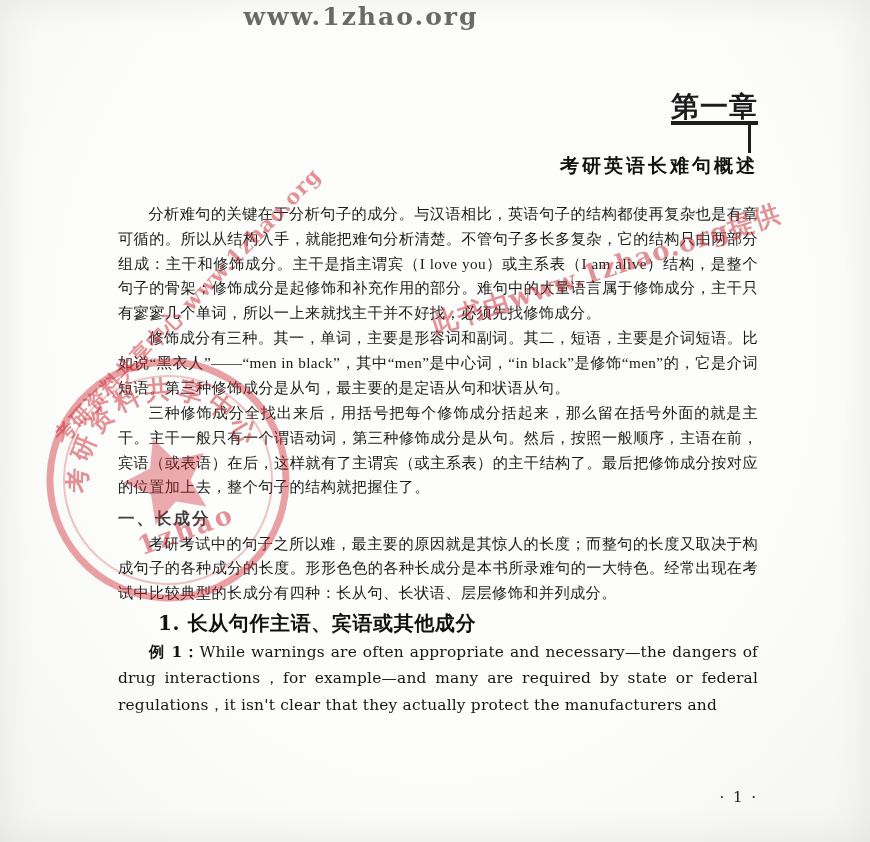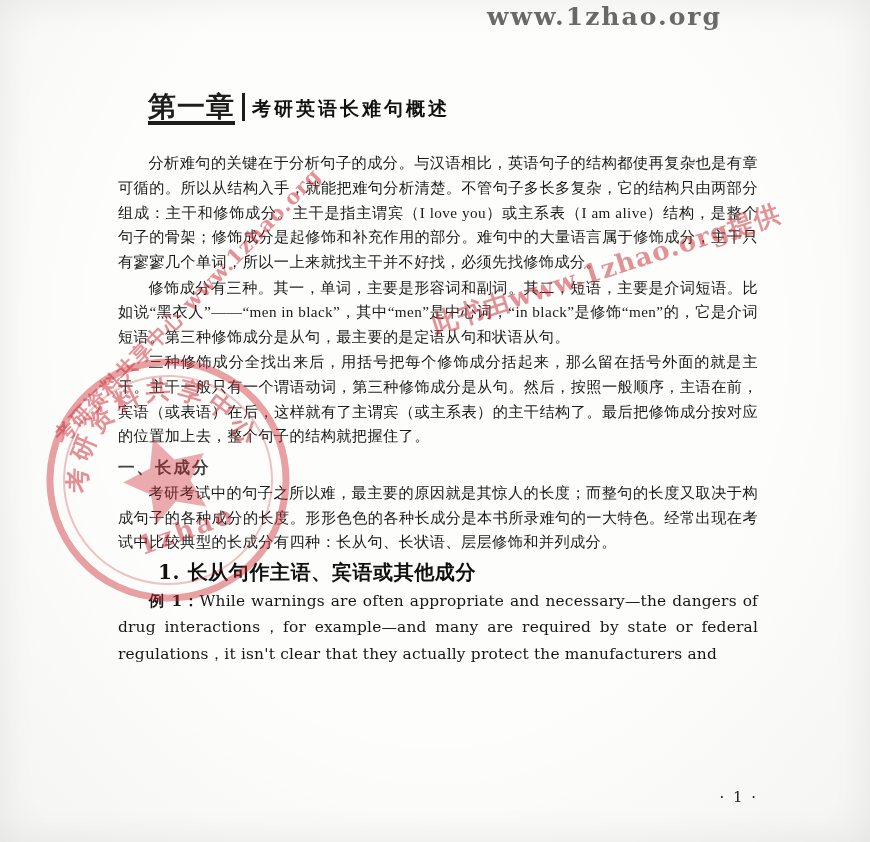--- a/index.html
+++ b/index.html
@@ -27,38 +27,39 @@
     width: 870px; height: 842px;
     background:
       radial-gradient(ellipse at 50% 40%, rgba(255,255,255,0.0) 55%, rgba(0,0,0,0.035) 100%);
     pointer-events: none;
   }
   .watermark-url {
     position: absolute;
     top: 2px;
     left: 0;
     width: 722px;
-    text-align: right;
+    text-align: center;
     font-family: "DejaVu Serif", serif;
     font-weight: bold;
     font-size: 25px;
     letter-spacing: 2px;
     color: #6b6b6b;
   }
   .content {
     position: absolute;
     left: 118px;
     top: 92px;
     width: 640px;
   }
   .chapter-head {
     display: flex;
-    align-items: center;
+    align-items: flex-end;
     margin-bottom: 26px;
     margin-left: 30px;
+    flex-direction: column;
   }
   .chapter-num {
     font-family: "DejaVu Serif", serif;
     font-weight: bold;
     font-size: 28px;
     color: #1d1d1d;
     letter-spacing: 1px;
     border-bottom: 4px solid #1d1d1d;
     padding-bottom: 0px;
     line-height: 1.05;

